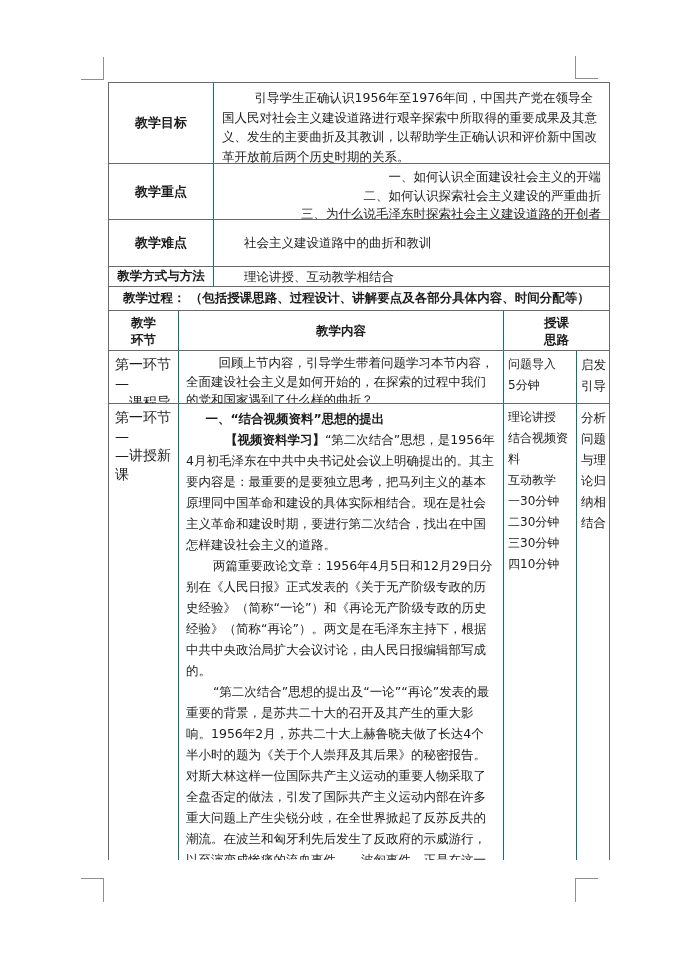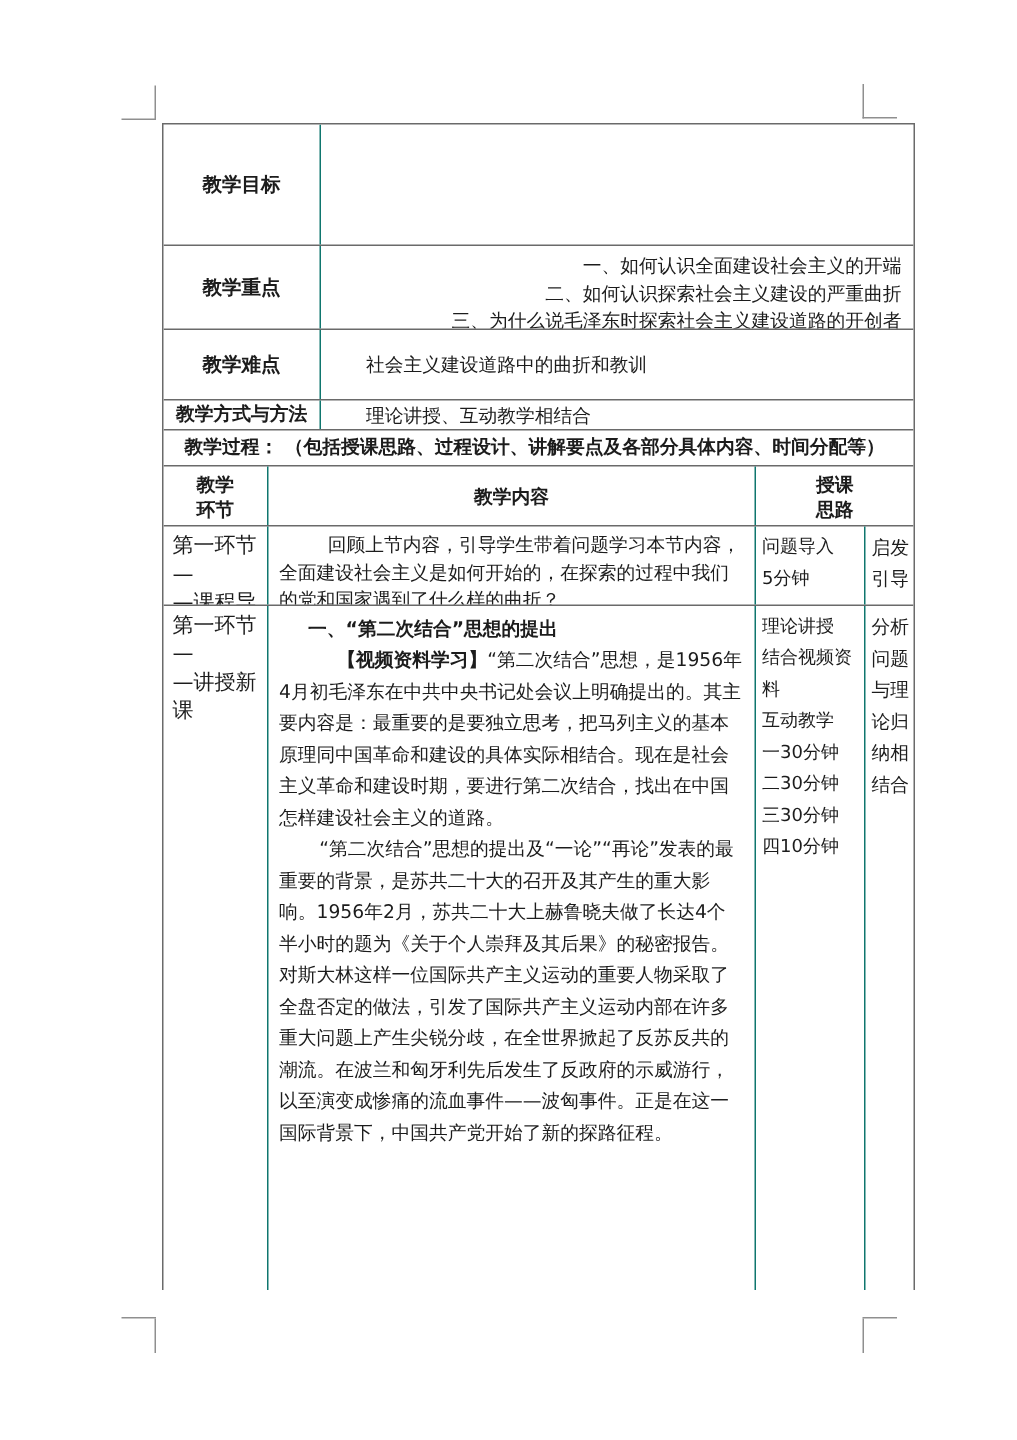--- a/index.html
+++ b/index.html
@@ -92,20 +92,21 @@
   </div>
 <div class="crop crop-br">
     <span class="v"></span>
     <span class="h"></span>
   </div>
 
 <div class="doc-table">
 
   <div class="row r-objectives">
     <div class="cell label-cell br">教学目标</div>
+    <div class="cell content-cell indent-first">引导学生正确认识1956年至1976年间，中国共产党在领导全国人民对社会主义建设道路进行艰辛探索中所取得的重要成果及其意义、发生的主要曲折及其教训，以帮助学生正确认识和评价新中国改革开放前后两个历史时期的关系。</div>
   </div>
 
   <div class="row r-keypoints">
     <div class="cell label-cell br">教学重点</div>
     <div class="cell content-cell prelines">一、如何认识全面建设社会主义的开端
 二、如何认识探索社会主义建设的严重曲折
 三、为什么说毛泽东时探索社会主义建设道路的开创者</div>
   </div>
 
   <div class="row r-difficulty">
@@ -135,22 +136,23 @@
     <div class="cell c3 br">问题导入
 5分钟</div>
     <div class="cell c4">启发
 引导</div>
   </div>
 
   <div class="row proc-row r-proc2 last">
     <div class="cell c1 br">第一环节—
 —讲授新课</div>
     <div class="cell c2 br">
-      <div class="proc-heading">一、“第二次结合”思想的提出</div>
+      <div class="proc-heading">一、“结合视频资料”思想的提出</div>
       <p class="para"><b>【视频资料学习】</b><span>“第二次结合”思想，是1956年4月初毛泽东在中共中央书记处会议上明确提出的。其主要内容是：最重要的是要独立思考，把马列主义的基本原理同中国革命和建设的具体实际相结合。现在是社会主义革命和建设时期，要进行第二次结合，找出在中国怎样建设社会主义的道路。</span></p>
+      <p class="para">两篇重要政论文章：1956年4月5日和12月29日分别在《人民日报》正式发表的《关于无产阶级专政的历史经验》（简称“一论”）和《再论无产阶级专政的历史经验》（简称“再论”）。两文是在毛泽东主持下，根据中共中央政治局扩大会议讨论，由人民日报编辑部写成的。</p>
       <p class="para">“第二次结合”思想的提出及“一论”“再论”发表的最重要的背景，是苏共二十大的召开及其产生的重大影响。1956年2月，苏共二十大上赫鲁晓夫做了长达4个半小时的题为《关于个人崇拜及其后果》的秘密报告。对斯大林这样一位国际共产主义运动的重要人物采取了全盘否定的做法，引发了国际共产主义运动内部在许多重大问题上产生尖锐分歧，在全世界掀起了反苏反共的潮流。在波兰和匈牙利先后发生了反政府的示威游行，以至演变成惨痛的流血事件——波匈事件。正是在这一国际背景下，中国共产党开始了新的探路征程。</p>
 
     </div>
     <div class="cell c3 br">理论讲授
 结合视频资料
 互动教学
 一30分钟
 二30分钟
 三30分钟
 四10分钟</div>

